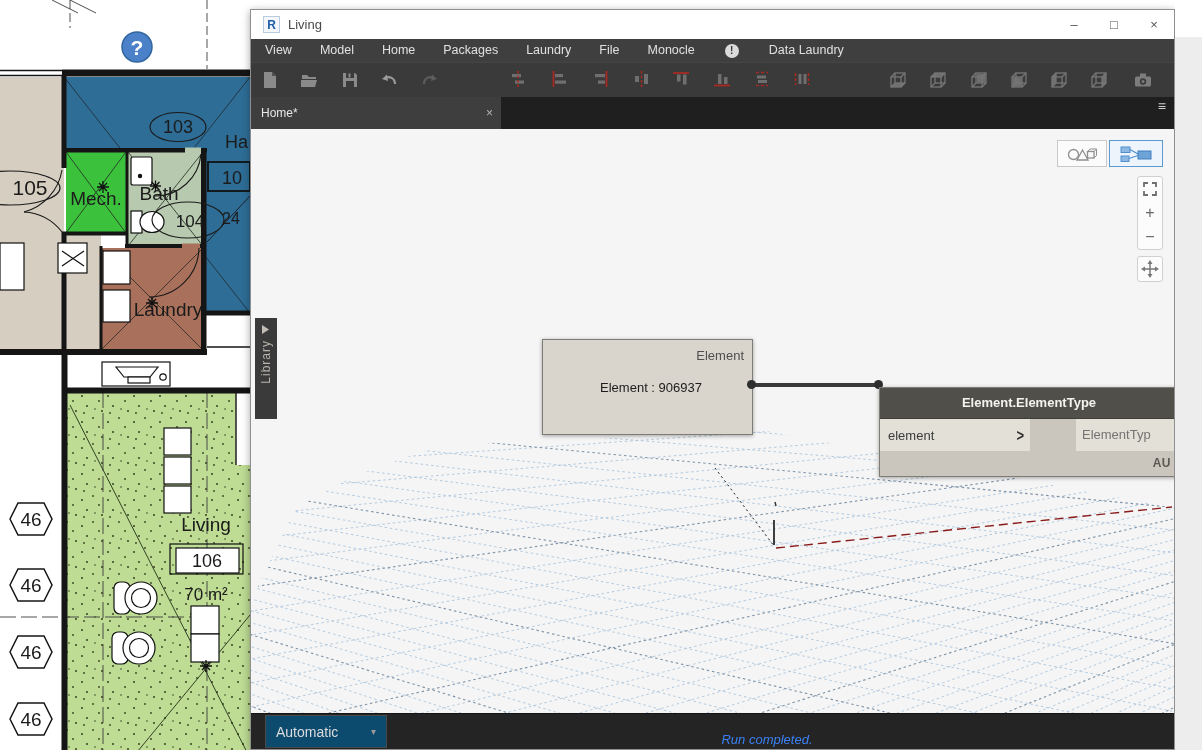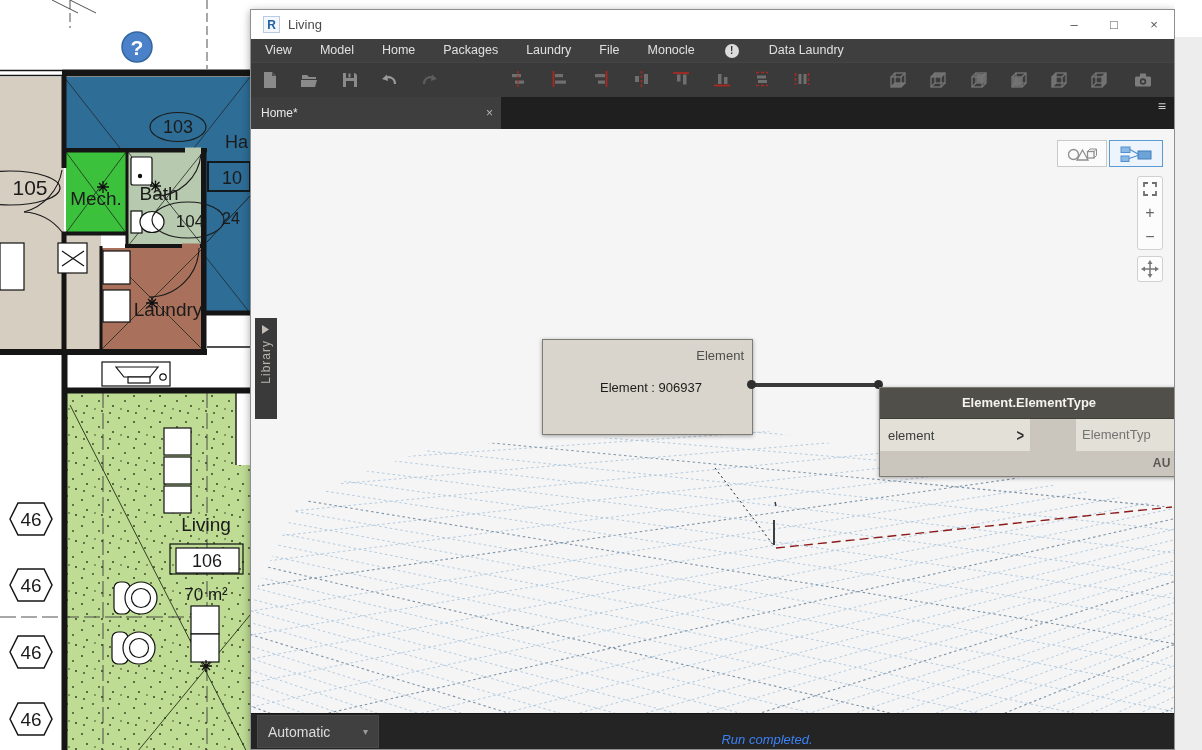--- a/index.html
+++ b/index.html
@@ -70,21 +70,21 @@
   .toggle-graph{width:54px;background:#eef4fb;border:1px solid #5b9bd5;margin-left:2px;}
   .zoom-stack{position:absolute;left:886px;top:47px;width:26px;background:#fcfcfc;border:1px solid #d0d0d0;
        border-radius:3px;z-index:5;box-sizing:border-box;}
   .zoom-cell{height:24px;display:flex;align-items:center;justify-content:center;color:#666;
        font-size:16px;line-height:24px;}
   .pan-btn{position:absolute;left:886px;top:127px;width:26px;height:26px;background:#fcfcfc;
        border:1px solid #d0d0d0;border-radius:3px;display:flex;align-items:center;justify-content:center;
        z-index:5;box-sizing:border-box;}
   
   .bottombar{height:36px;background:#242424;position:relative;flex:0 0 auto;border-top:1px solid #141414;box-sizing:border-box;}
-  .run-dropdown{position:absolute;left:6px;top:1px;width:122px;height:33px;background:#404040;
+  .run-dropdown{position:absolute;left:14px;top:1px;width:122px;height:33px;background:#0c4a6e;
        border:1px solid #4a4a4a;display:flex;align-items:center;padding:0 10px;box-sizing:border-box;}
   .run-label{font-size:14px;color:#dcdcdc;}
   .run-caret{margin-left:auto;color:#9a9a9a;font-size:10px;}
   .status-text{position:absolute;left:426px;top:8px;width:180px;line-height:35px;text-align:center;
        font-style:italic;font-size:13px;color:#3b82f6;}
   .plan-label{font-family:"Liberation Sans",sans-serif;fill:#1b1b1b;}
 </style>
 <title>Dynamo</title></head>
 <body>
 

